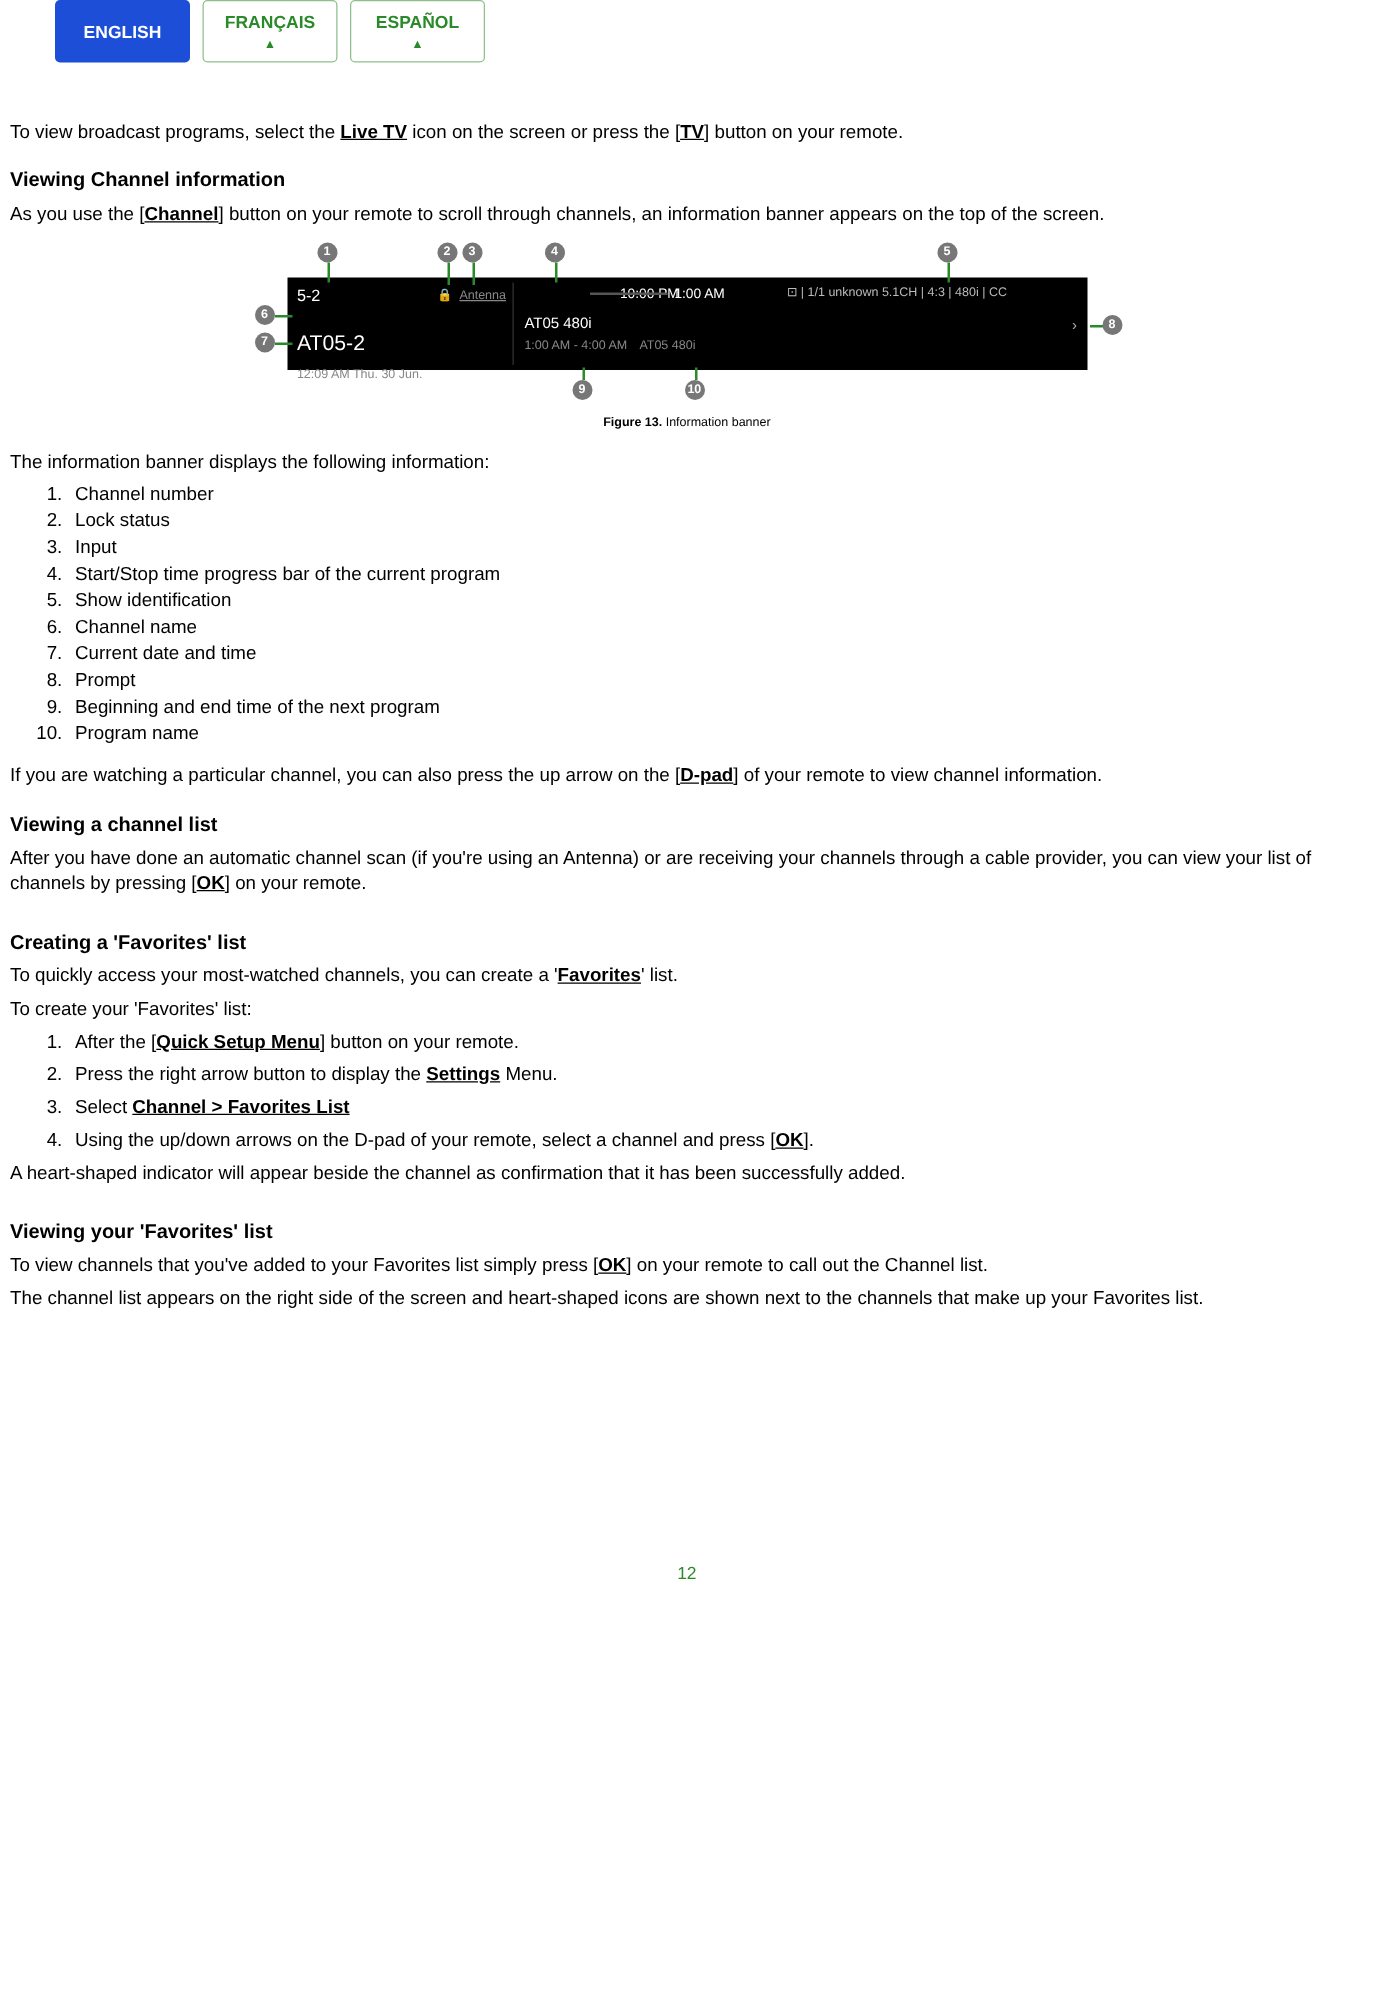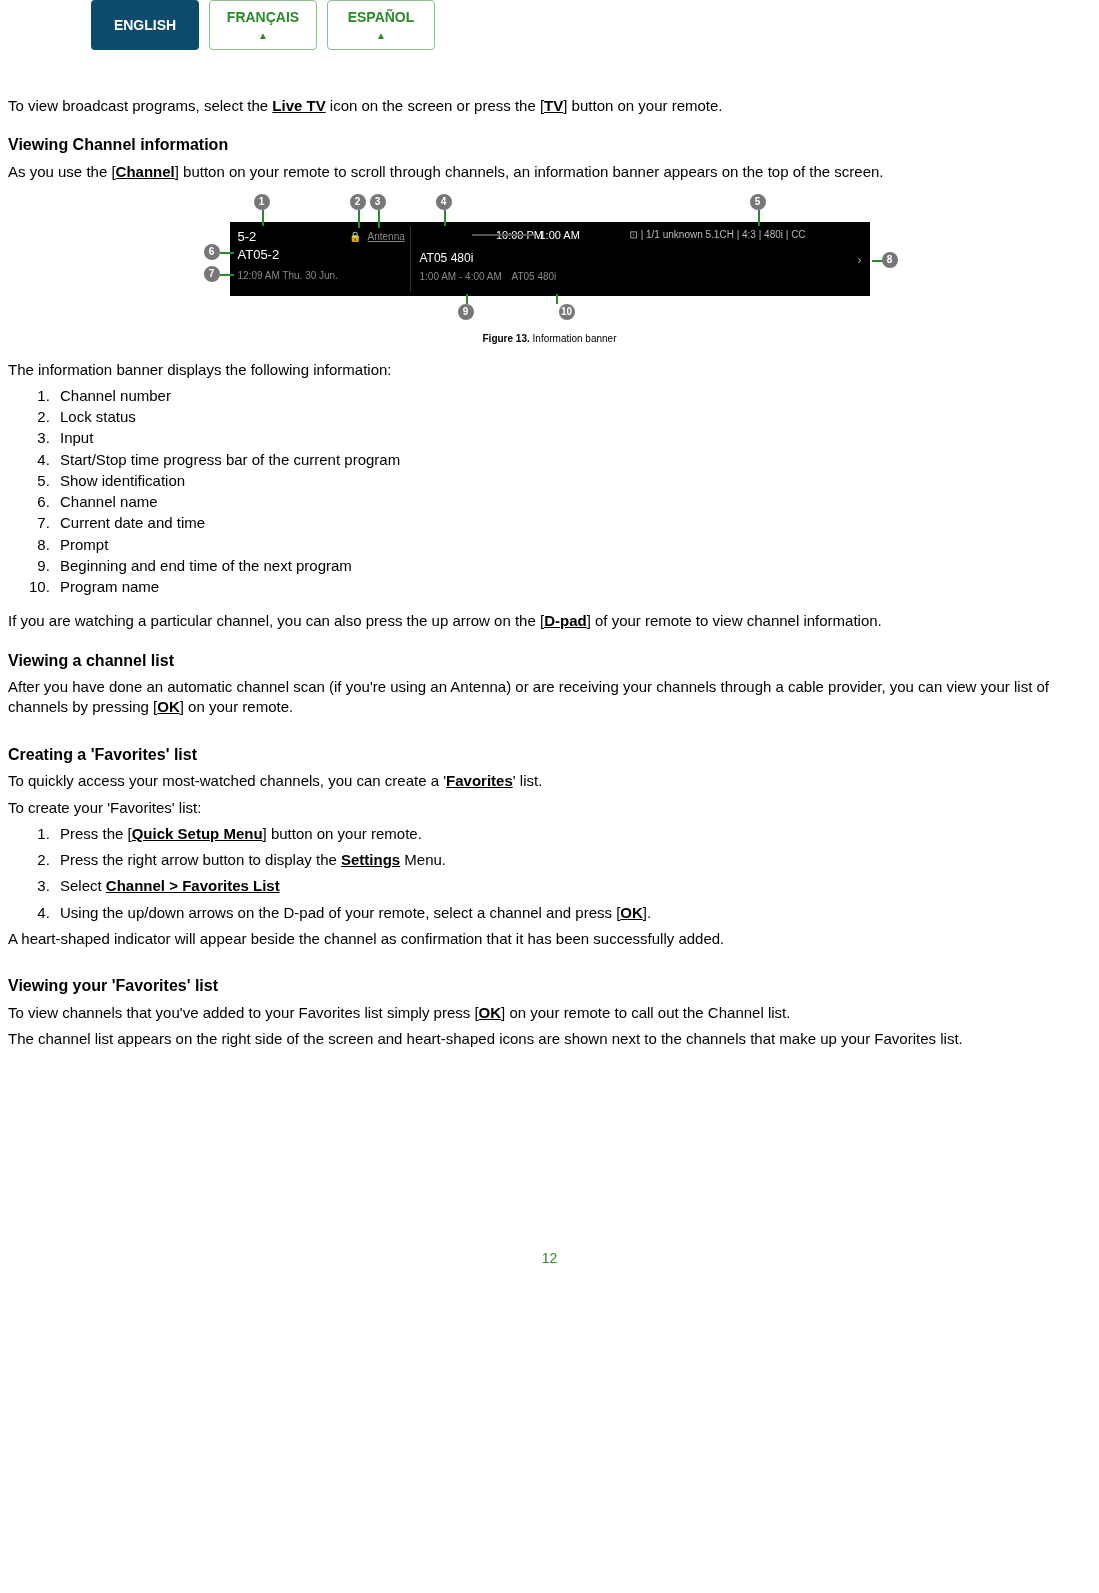--- a/index.html
+++ b/index.html
@@ -23,23 +23,22 @@
     border-radius: 4px;
     display: flex;
     flex-direction: column;
     align-items: center;
     justify-content: center;
     font-size: 14px;
     font-weight: bold;
     position: relative;
   }
   .lang-tab.active {
-    background: #0c4a6e;
+    background: #1d4ed8;
     color: #fff;
-    margin-left: 47px;
   }
   .lang-tab.inactive {
     border: 1px solid #8dbf8d;
     color: #2a8a2a;
     background: #fff;
   }
   .lang-tab .arrow {
     font-size: 10px;
     margin-top: 2px;
   }
@@ -66,21 +65,21 @@
     position: absolute;
     left: 30px; top: 30px;
     width: 640px; height: 74px;
     background: #000;
     color: #ddd;
     font-size: 11px;
     text-align: left;
   }
   .banner .col1 { position:absolute; left:8px; top:6px; width:150px; }
   .banner .ch-num { color:#fff; font-size:13px; }
-  .banner .ch-name { color:#fff; font-size:13px; margin-top:0; }
+  .banner .ch-name { color:#fff; font-size:17px; margin-top:18px; }
   .banner .ch-date { color:#888; font-size:10px; margin-top:6px; }
   .banner .lock { position:absolute; left:120px; top:8px; color:#888; font-size:10px; }
   .banner .inp  { position:absolute; left:138px; top:8px; color:#888; font-size:10px;text-decoration:underline; }
   .banner .col2 { position:absolute; left:190px; top:6px; width:200px;text-align:center; }
   .banner .t1 { color:#fff; font-size:11px; }
   .banner .t2 { position:absolute; left:310px; top:6px; color:#fff; font-size:11px; }
   .banner .prog { position:absolute; left:242px; top:12px; width:62px; height:2px; background:#555; }
   .banner .pname { position:absolute; left:190px; top:28px; color:#fff; font-size:12px; }
   .banner .next  { position:absolute; left:190px; top:48px; color:#888; font-size:10px; }
   .banner .nextn { position:absolute; left:282px; top:48px; color:#888; font-size:10px; }
@@ -90,21 +89,21 @@
   .callout {
     position:absolute;
     width:16px; height:16px; border-radius:50%;
     background:#777; color:#fff; font-size:10px;
     display:flex; align-items:center; justify-content:center;
     font-weight:bold;
   }
   .co1{left:54px; top:2px;} .co2{left:150px; top:2px;} .co3{left:170px; top:2px;}
   .co4{left:236px; top:2px;} .co5{left:550px; top:2px;}
   .co6{left:4px; top:52px;} .co7{left:4px; top:74px;} .co8{left:682px; top:60px;}
-  .co9{left:258px; top:112px;} .co10{left:348px; top:112px;margin-left:11px;}
+  .co9{left:258px; top:112px;} .co10{left:348px; top:112px;}
   .lead{position:absolute;background:#2a8a2a;}
   .l1{left:62px;top:18px;width:2px;height:16px;} .l2{left:158px;top:18px;width:2px;height:18px;}
   .l3{left:178px;top:18px;width:2px;height:18px;} .l4{left:244px;top:18px;width:2px;height:16px;}
   .l5{left:558px;top:18px;width:2px;height:16px;}
   .l6{left:20px;top:60px;width:14px;height:2px;} .l7{left:20px;top:82px;width:14px;height:2px;}
   .l8{left:672px;top:68px;width:12px;height:2px;}
   .l9{left:266px;top:102px;width:2px;height:10px;} .l10{left:356px;top:102px;width:2px;height:10px;}
 </style>
 </head>
 <body>
@@ -204,21 +203,21 @@
 <p>
   <span>After you have done an automatic channel scan (if you're using an Antenna) or are receiving your channels through a cable provider, you can view your list of channels by pressing [</span><span class="bold">OK</span><span>] on your remote.</span>
 </p>
 
 <h3 style="margin-top:26px;">Creating a 'Favorites' list</h3>
 <p>
   <span>To quickly access your most-watched channels, you can create a '</span><span class="bold">Favorites</span><span>' list.</span>
 </p>
 <p>To create your 'Favorites' list:</p>
 <ol class="ol-spaced">
-  <li><span>Press the [</span><span class="bold">Quick Setup Menu</span><span>] button on your remote.</span></li>
+  <li><span>After the [</span><span class="bold">Quick Setup Menu</span><span>] button on your remote.</span></li>
   <li><span>Press the right arrow button to display the </span><span class="bold">Settings</span><span> Menu.</span></li>
   <li><span>Select </span><span class="bold">Channel &gt; Favorites List</span></li>
   <li><span>Using the up/down arrows on the D-pad of your remote, select a channel and press [</span><span class="bold">OK</span><span>].</span></li>
 </ol>
 <p>A heart-shaped indicator will appear beside the channel as confirmation that it has been successfully added.</p>
 
 <h3 style="margin-top:26px;">Viewing your 'Favorites' list</h3>
 <p>
   <span>To view channels that you've added to your Favorites list simply press [</span><span class="bold">OK</span><span>] on your remote to call out the Channel list.</span>
 </p>

